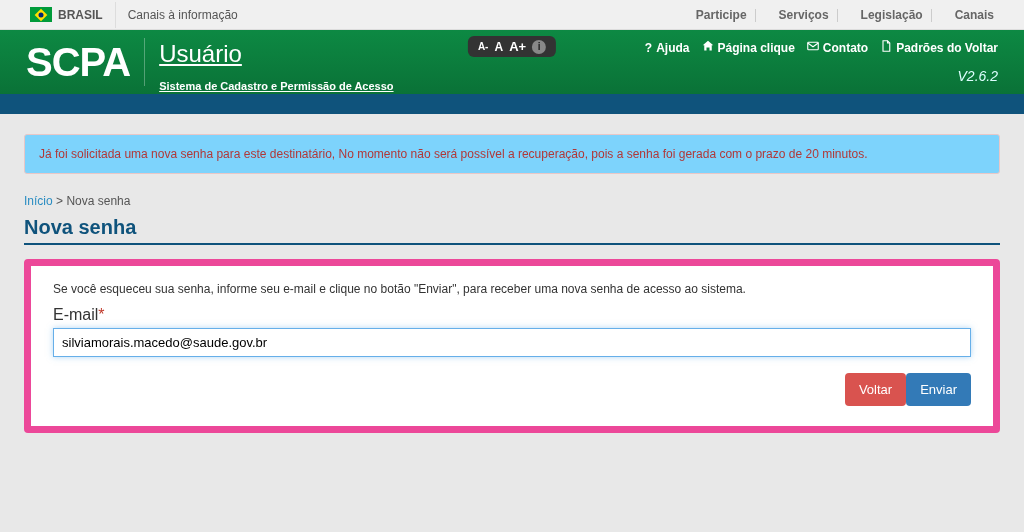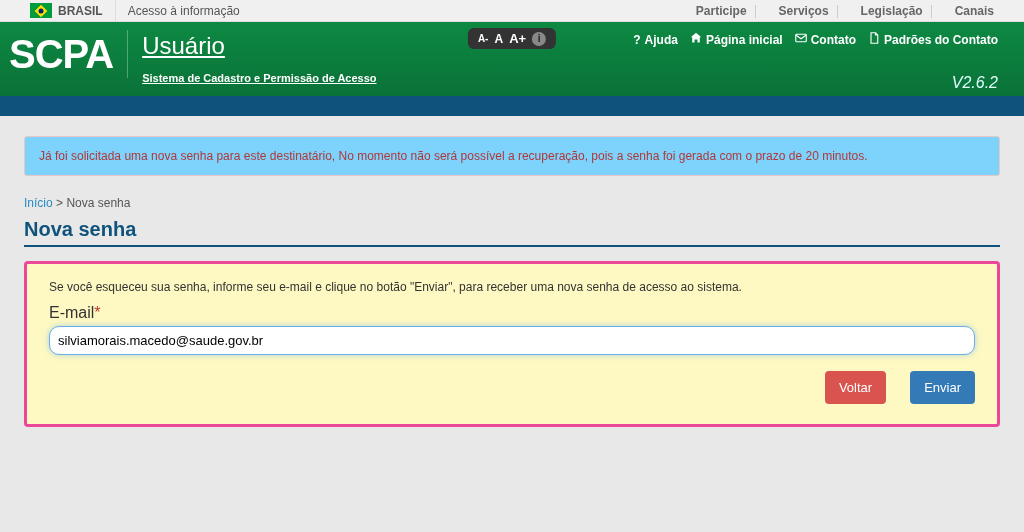--- a/index.html
+++ b/index.html
@@ -6,21 +6,21 @@
     body {
       font-family: Arial, Helvetica, sans-serif;
       font-size: 13px;
       background: #e8e8e8;
       width: 1024px;
       height: 532px;
       overflow: hidden;
     }
     .top-bar {
       background: #f0f0f0;
-      height: 22px;
+      height: 30px;
       display: flex;
       justify-content: space-between;
       align-items: center;
       padding: 0 10px;
       border-bottom: 1px solid #ddd;
     }
     .top-bar-left { display: flex; align-items: center; gap: 12px; }
     .brasil-flag {
       display: inline-flex;
       align-items: center;
@@ -50,24 +50,24 @@
     .top-bar-right .top-link { font-weight: bold; color: #666; position: relative; }
     .top-bar-right .top-link::after {
       content: ""; position: absolute; right: -9px; top: 1px;
       width: 1px; height: 13px; background: #ccc;
     }
     .top-bar-right .top-link:last-child::after { display: none; }
 
     .header {
       background: #0b7a3a;
       background: linear-gradient(to bottom, #0d8943, #0a7237);
-      height: 74px;
+      height: 64px;
       display: flex;
       align-items: flex-start;
-      padding: 8px 9px 0;
+      padding: 8px 26px 0;
       position: relative;
       color: #fff;
     }
     .logo {
       font-family: Arial, sans-serif;
       font-weight: bold;
       font-size: 40px;
       letter-spacing: -1px;
       line-height: 1;
       padding-right: 14px;
@@ -102,22 +102,22 @@
       font-size: 10px;
     }
     .header-links {
       position: absolute;
       right: 26px; top: 10px;
       display: flex; gap: 12px;
       font-size: 12px; font-weight: bold;
     }
     .header-links .hl { display: inline-flex; gap: 4px; align-items: center; cursor: pointer; }
     .version {
-      position: absolute; right: 26px; bottom: 4px;
-      color: #dff; font-size: 16px; font-style: italic;
+      position: absolute; right: 26px; bottom: 10px;
+      color: #dff; font-size: 14px; font-style: italic;
     }
     .nav-bar {
       background: #0f537c;
       height: 20px;
     }
 
     .content-area { padding: 20px 24px; }
     .alert {
       background: #7dd3fc;
       border: 1px solid #e8c7c7;
@@ -131,39 +131,39 @@
     .breadcrumb a { color: #2a8dc2; text-decoration: none; }
     .page-title {
       color: #0f537c;
       font-size: 20px;
       font-weight: bold;
       margin-bottom: 4px;
     }
     .title-underline { height: 2px; background: #0f537c; margin-bottom: 14px; }
 
     .panel {
-      background: #fef9c3;
-      border: 3px solid #ec4899;
+      background: #ffffff;
+      border: 7px solid #ec4899;
       border-radius: 4px;
       padding: 16px 22px 20px;
     }
     .instructions { font-size: 12px; color: #333; margin-bottom: 10px; }
     .field-label { font-size: 16px; color: #333; margin-bottom: 4px; }
     .field-label .req { color: #c0392b; }
     .email-input {
       width: 100%;
       padding: 6px 8px;
       font-size: 13px;
       border: 1px solid #66afe9;
-      border-radius: 10px;
+      border-radius: 0;
       outline: none;
       box-shadow: 0 0 6px rgba(102,175,233,0.5);
       margin-bottom: 16px;
     }
-    .button-row { display: flex; justify-content: flex-end; gap: 24px; }
+    .button-row { display: flex; justify-content: flex-end; gap: 0; }
     .btn {
       border: none;
       border-radius: 4px;
       padding: 9px 14px;
       font-size: 13px;
       color: #fff;
       cursor: pointer;
     }
     .btn-danger { background: #d9534f; }
     .btn-primary { background: #337ab7; }
@@ -171,21 +171,21 @@
 </head>
 <body>
 
 <div class="top-bar">
   <div class="top-bar-left">
     <span class="brasil-flag">
       <span class="flag-icon"></span>
       <span class="brasil-text">BRASIL</span>
     </span>
     <span class="top-divider"></span>
-    <span class="top-link">Acesso à informação</span>
+    <span class="top-link">Canais à informação</span>
   </div>
   <div class="top-bar-right">
     <span class="top-link">Participe</span>
     <span class="top-link">Serviços</span>
     <span class="top-link">Legislação</span>
     <span class="top-link">Canais</span>
   </div>
 </div>
 
 <div class="header">
@@ -204,39 +204,39 @@
     <span class="hl">
       <span>?</span>
       <span>Ajuda</span>
     </span>
     <span class="hl">
       <span>
         <svg viewBox="0 0 16 16" width="12" height="12" fill="#fff">
             <path d="M8 1 L15 7 L13 7 L13 14 L10 14 L10 10 L6 10 L6 14 L3 14 L3 7 L1 7 Z"></path>
           </svg>
       </span>
-      <span>Página inicial</span>
+      <span>Página clique</span>
     </span>
     <span class="hl">
       <span>
         <svg viewBox="0 0 16 16" width="12" height="12" fill="none" stroke="#fff" stroke-width="1.5">
             <rect x="1" y="3" width="14" height="10" rx="1"></rect>
             <path d="M1 4 L8 9 L15 4"></path>
           </svg>
       </span>
       <span>Contato</span>
     </span>
     <span class="hl">
       <span>
         <svg viewBox="0 0 16 16" width="12" height="12" fill="none" stroke="#fff" stroke-width="1.5">
             <path d="M4 1 L10 1 L13 4 L13 15 L4 15 Z"></path>
             <path d="M10 1 L10 4 L13 4"></path>
           </svg>
       </span>
-      <span>Padrões do Contato</span>
+      <span>Padrões do Voltar</span>
     </span>
   </div>
   <div class="version">V2.6.2</div>
 </div>
 
 <div class="nav-bar"></div>
 
 <div class="content-area">
   <div class="alert">
     <span>Já foi solicitada uma nova senha para este destinatário, No momento não será possível a recuperação, pois a senha foi gerada com o prazo de 20 minutos.</span>

